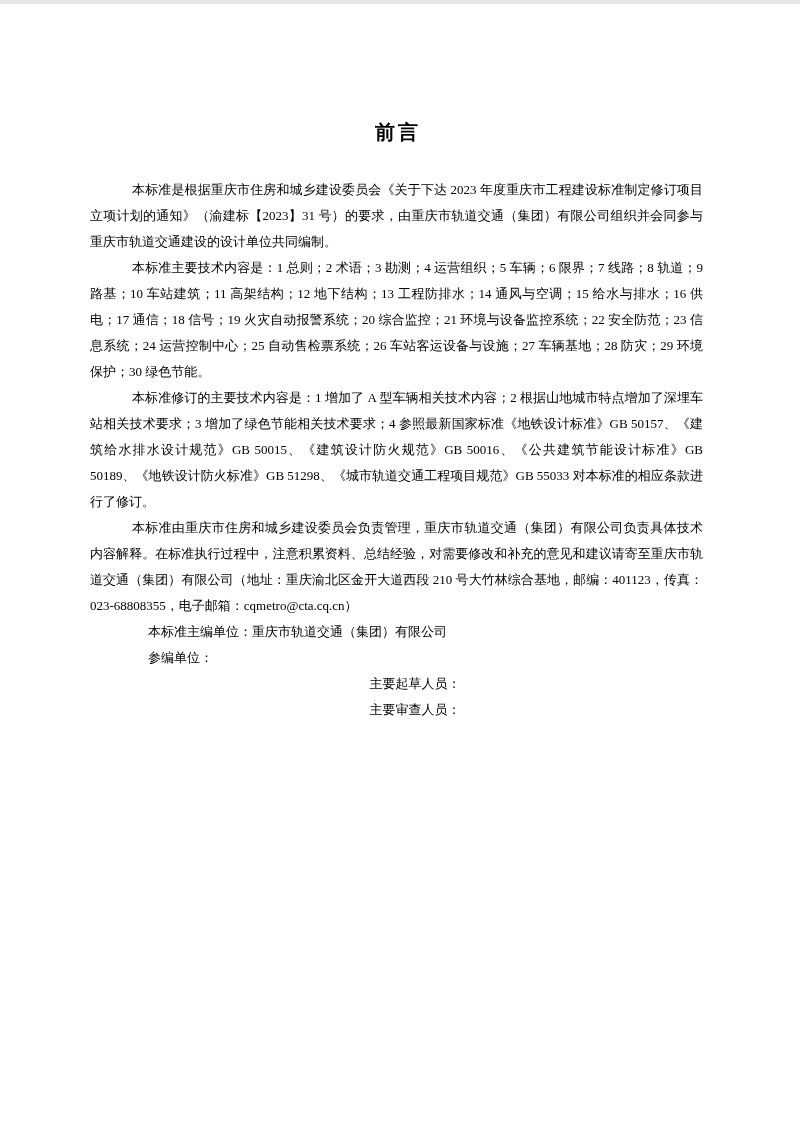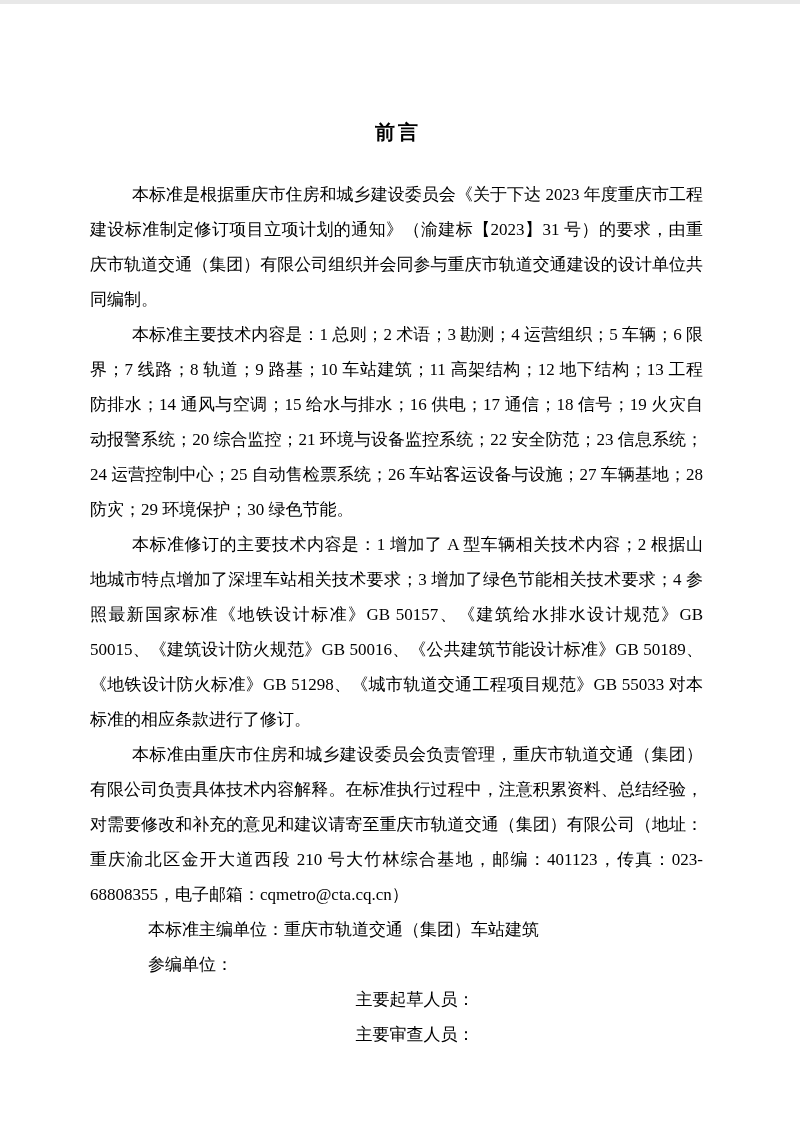--- a/index.html
+++ b/index.html
@@ -19,22 +19,22 @@
     font-family: "Liberation Sans", "DejaVu Sans", sans-serif;
     font-size: 20px;
     font-weight: bold;
     line-height: 28px;
     text-align: center;
     letter-spacing: 3px;
     text-indent: 3px; 
     margin-bottom: 31px;
   }
   .body-text {
-    font-size: 17px;
-    line-height: 35px;
+    font-size: 13px;
+    line-height: 26px;
   }
   p.body-para {
     text-align: justify;
     text-indent: 42px;
     margin: 0;
   }
   .unit-block {
     display: flex;
     align-items: center;
     margin-left: 58px;
@@ -57,21 +57,21 @@
 
     <p class="body-para">本标准主要技术内容是：1 总则；2 术语；3 勘测；4 运营组织；5 车辆；6 限界；7 线路；8 轨道；9 路基；10 车站建筑；11 高架结构；12 地下结构；13 工程防排水；14 通风与空调；15 给水与排水；16 供电；17 通信；18 信号；19 火灾自动报警系统；20 综合监控；21 环境与设备监控系统；22 安全防范；23 信息系统；24 运营控制中心；25 自动售检票系统；26 车站客运设备与设施；27 车辆基地；28 防灾；29 环境保护；30 绿色节能。</p>
 
     <p class="body-para">本标准修订的主要技术内容是：1 增加了 A 型车辆相关技术内容；2 根据山地城市特点增加了深埋车站相关技术要求；3 增加了绿色节能相关技术要求；4 参照最新国家标准《地铁设计标准》GB 50157、《建筑给水排水设计规范》GB 50015、《建筑设计防火规范》GB 50016、《公共建筑节能设计标准》GB 50189、《地铁设计防火标准》GB 51298、《城市轨道交通工程项目规范》GB 55033 对本标准的相应条款进行了修订。</p>
 
     <p class="body-para">本标准由重庆市住房和城乡建设委员会负责管理，重庆市轨道交通（集团）有限公司负责具体技术内容解释。在标准执行过程中，注意积累资料、总结经验，对需要修改和补充的意见和建议请寄至重庆市轨道交通（集团）有限公司（地址：重庆渝北区金开大道西段 210 号大竹林综合基地，邮编：401123，传真：023-68808355，电子邮箱：cqmetro@cta.cq.cn）</p>
 
     <div class="unit-block">
       <span class="unit-label">本标准主编单位：</span>
       <div class="unit-list">
-        <div class="unit-item">重庆市轨道交通（集团）车站建筑</div>
+        <div class="unit-item">重庆市轨道交通（集团）有限公司</div>
       </div>
     </div>
 
     <div class="unit-block">
       <span class="unit-label">参编单位：</span>
     </div>
 
     <div class="people-row">主要起草人员：</div>
 
     <div class="people-row">主要审查人员：</div>

